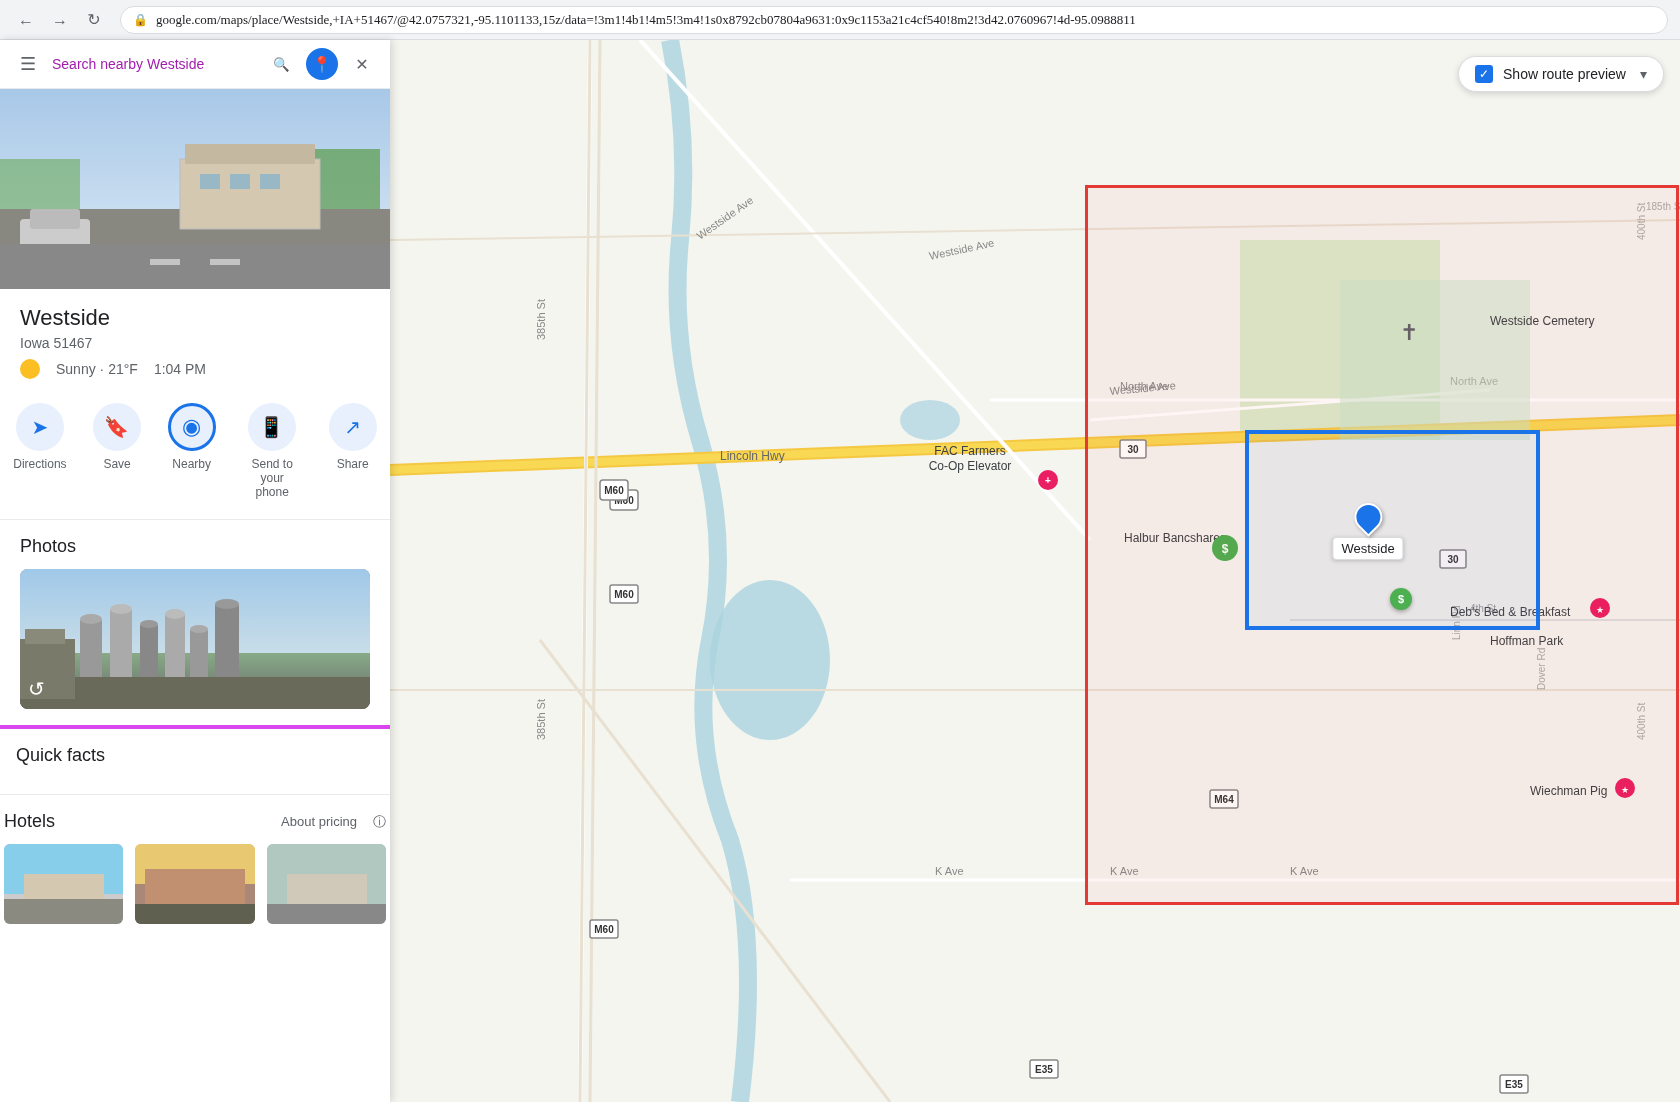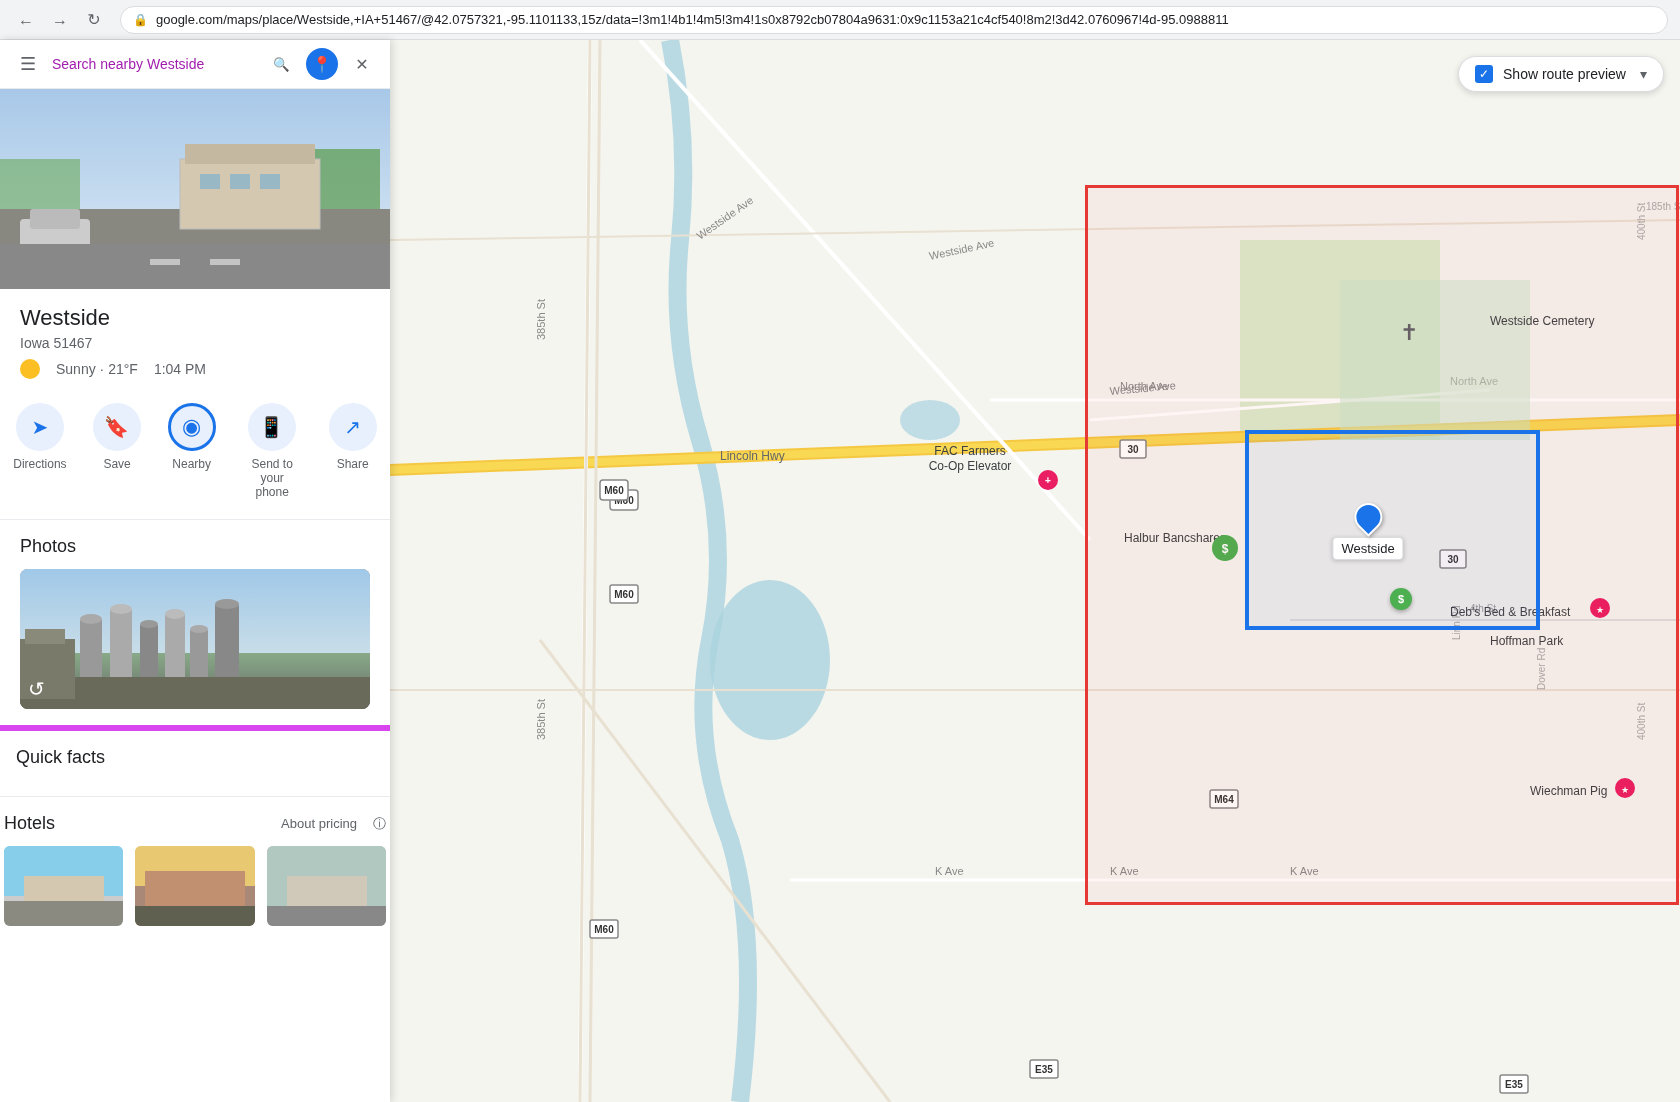--- a/index.html
+++ b/index.html
@@ -33,21 +33,21 @@
       background: white;
       border: 1px solid #dadce0;
       display: flex;
       align-items: center;
       padding: 0 12px;
       font-size: 13px;
       color: #202124;
       gap: 8px;
     }
     .lock-icon { color: #5f6368; font-size: 12px; }
-    .url-text { color: #202124; font-size: 13px; }
+    .url-text { color: #202124; font-size: 13px; font-family: Liberation Serif, serif; }
 
     
     .main-layout {
       display: flex;
       height: calc(1102px - 40px);
     }
 
     
     .sidebar {
       width: 390px;
@@ -188,21 +188,21 @@
     }
     .action-btn-label {
       font-size: 12px;
       color: #5f6368;
       text-align: center;
     }
 
     
     .section {
       padding: 16px 20px;
-      border-bottom: 6px solid #d946ef;
+      border-bottom: 4px solid #d946ef;
     }
     .section-title {
       font-size: 18px;
       font-weight: 400;
       color: #202124;
       margin-bottom: 12px;
     }
     .photo-card {
       width: 100%;
       height: 140px;

